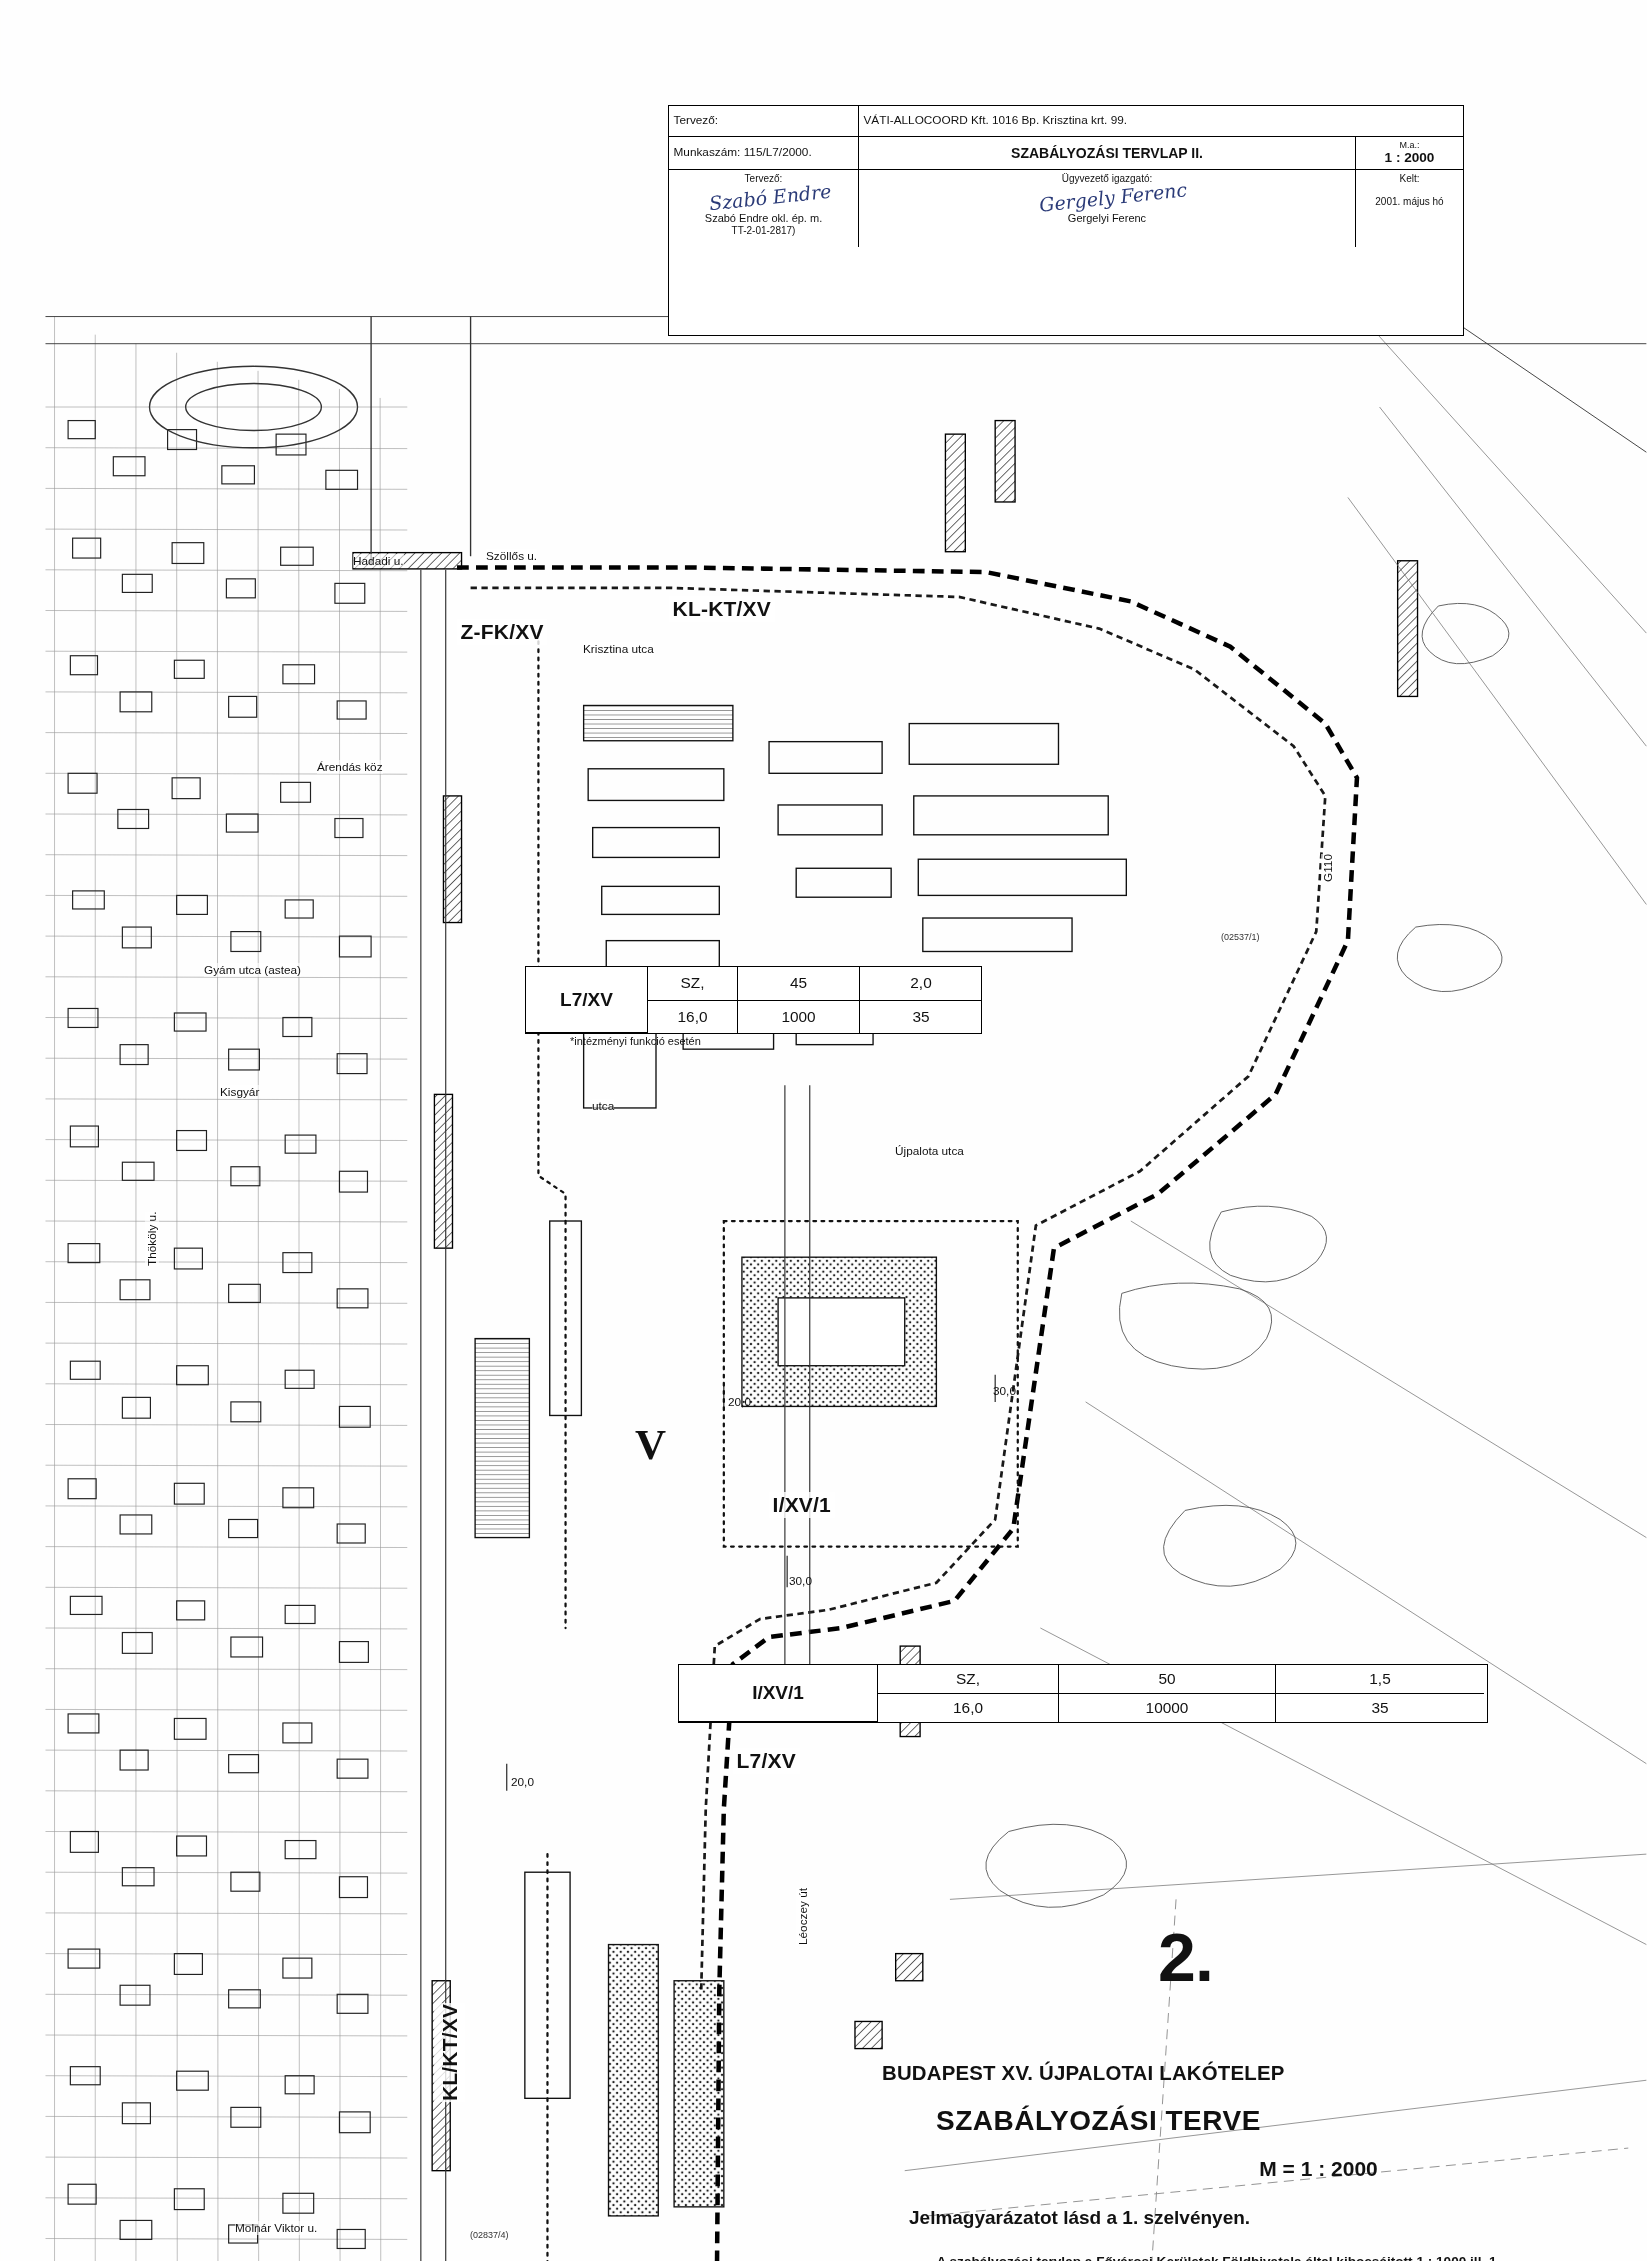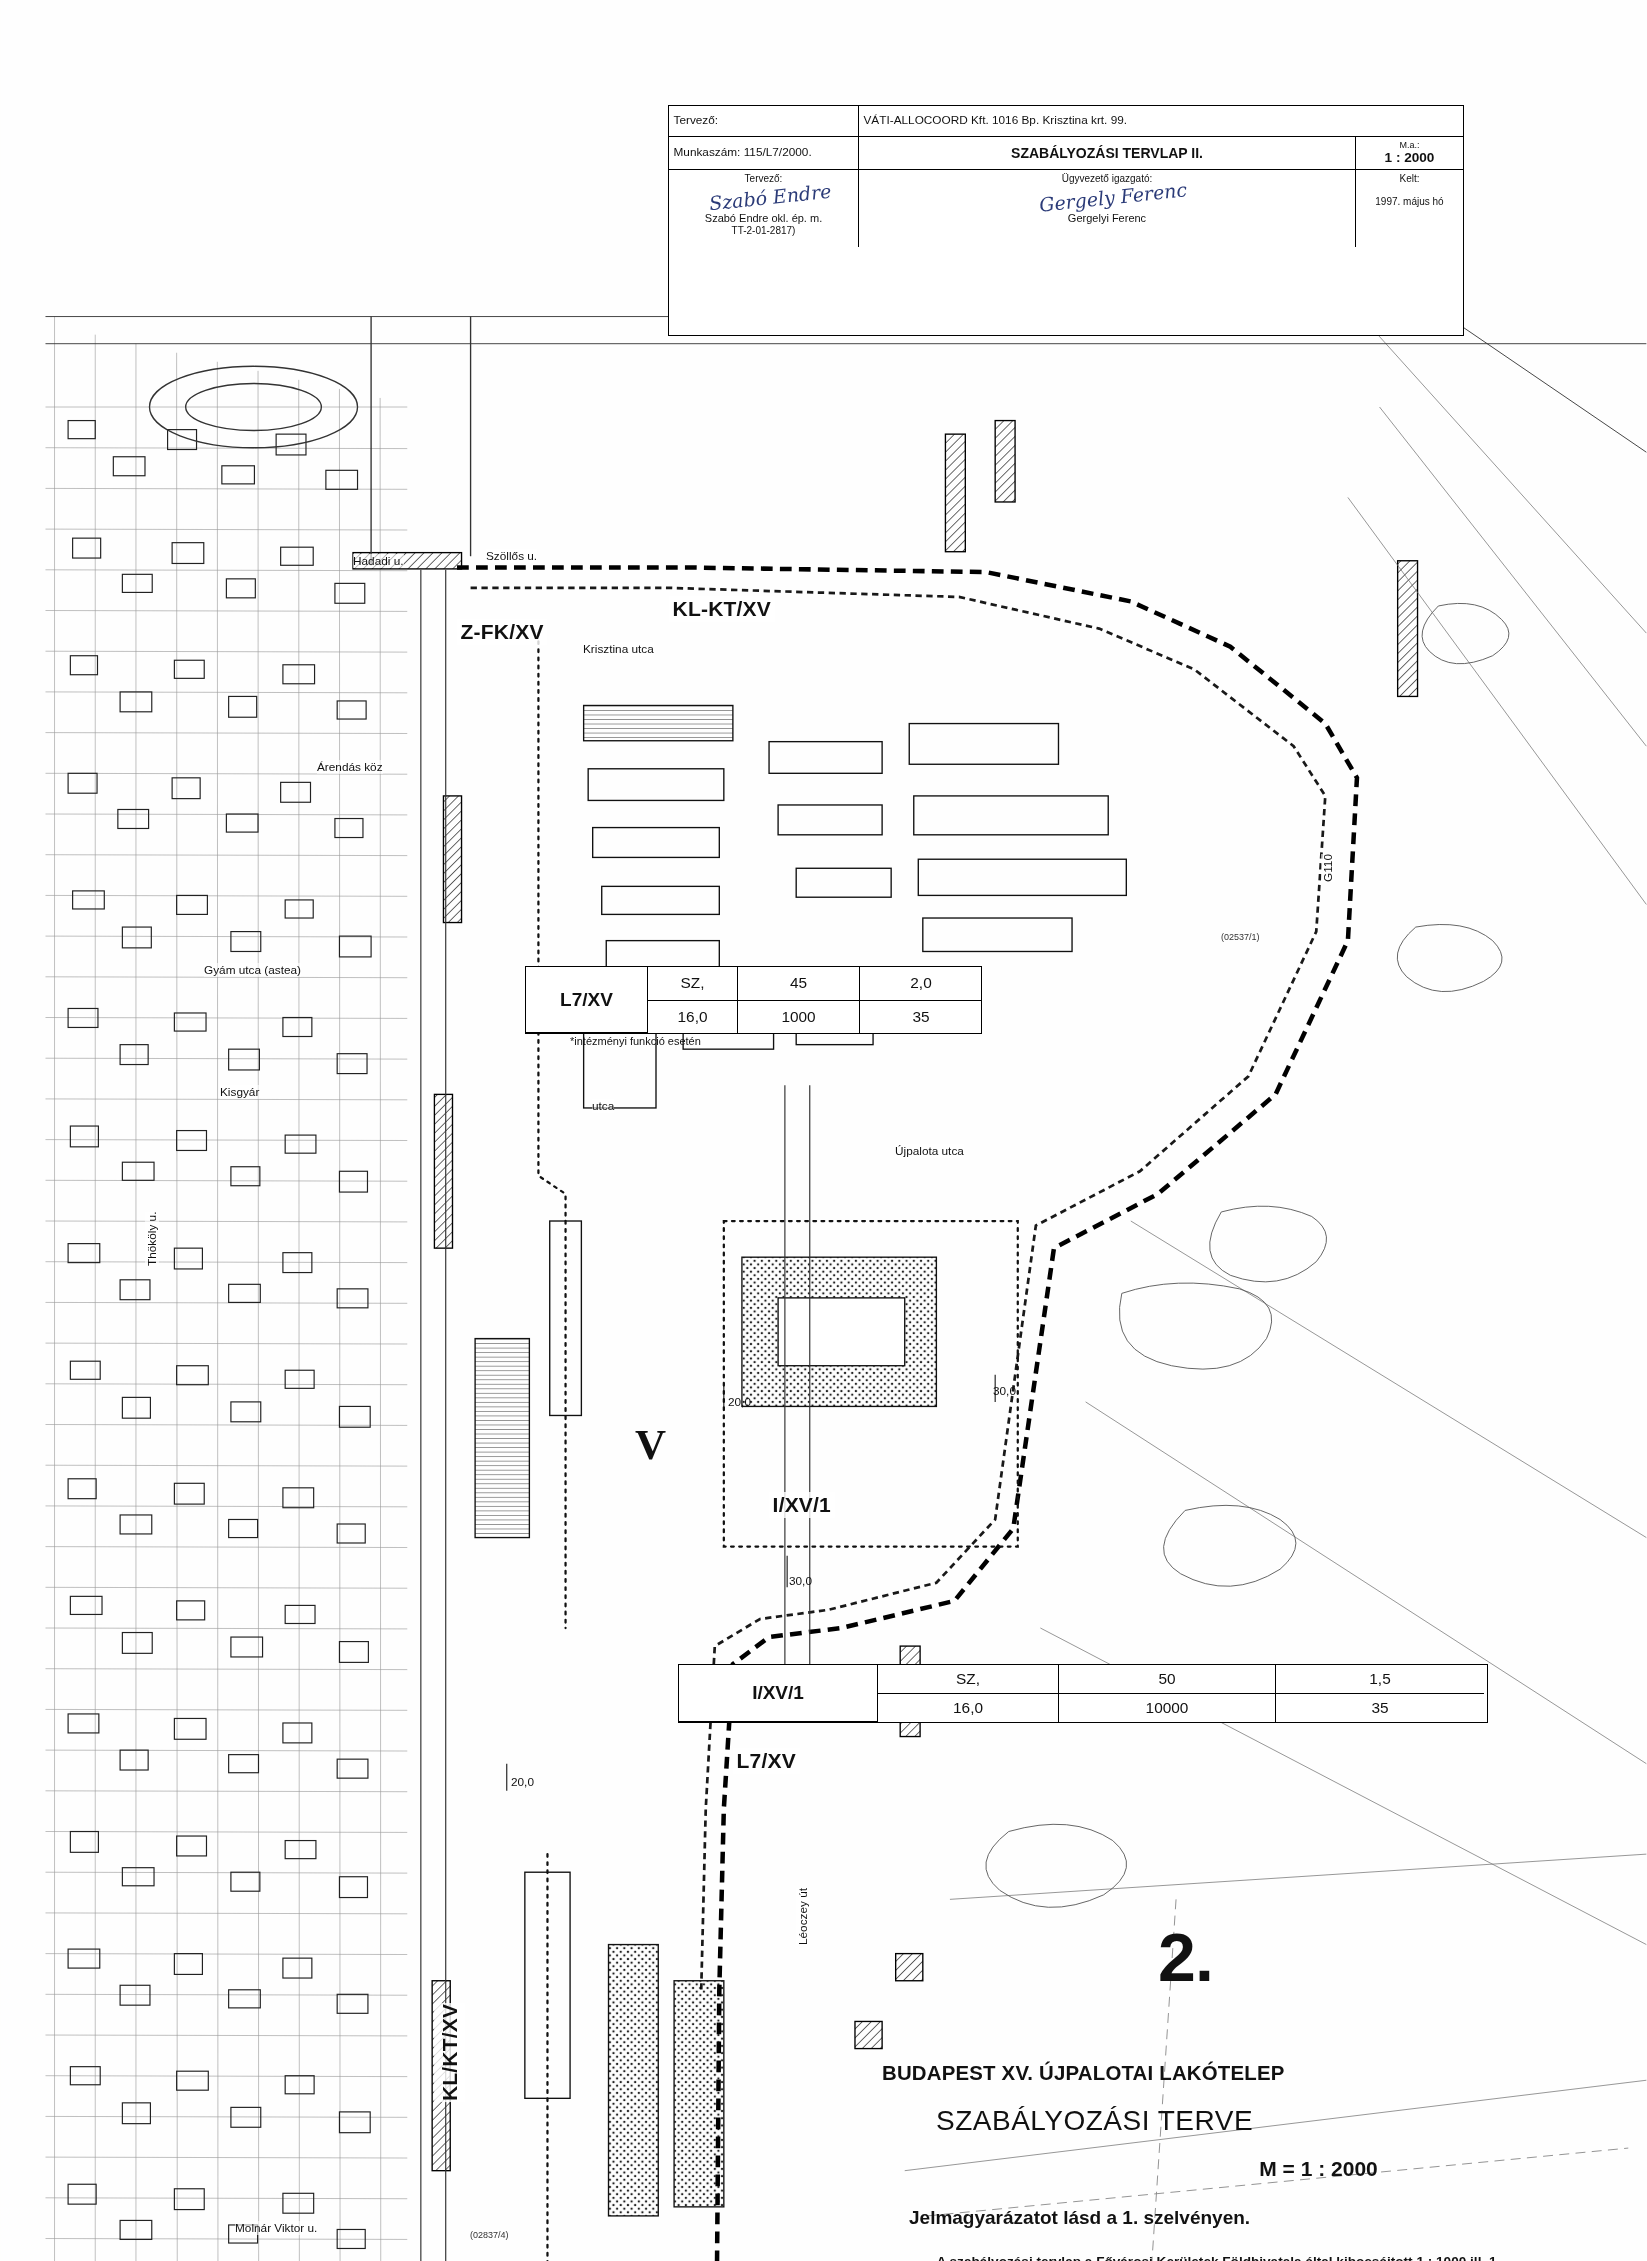--- a/index.html
+++ b/index.html
@@ -152,21 +152,21 @@
     letter-spacing: -0.9px;
   }
   #legend-text { width: 724px; }
   .lt-line1 {
     font-size: 20.4px;
     font-weight: bold;
     letter-spacing: 0.2px;
   }
   .lt-line2 {
     font-size: 28px;
-    font-weight: normal;
+    font-weight: bold;
     letter-spacing: 0.5px;
   }
   .lt-line3 {
     font-size: 21px;
     font-weight: bold;
     text-align: center;
   }
   .lt-line4 {
     font-size: 19px;
     font-weight: bold;
@@ -621,21 +621,21 @@
         <span class="sig-name">Szabó Endre okl. ép. m.</span>
         <span class="sig-sub">TT-2-01-2817)</span>
       </div>
       <div class="cell col-b sig-cell">
         <span class="lbl">Ügyvezető igazgató:</span>
         <span class="sig-script handwriting">Gergely Ferenc</span>
         <span class="sig-name">Gergelyi Ferenc</span>
       </div>
       <div class="cell col-c sig-cell">
         <span class="lbl">Kelt:</span>
-        <span class="sig-sub" style="margin-top:11.8px">1997. május hó</span>
+        <span class="sig-sub" style="margin-top:11.8px">2001. május hó</span>
       </div>
     </div>
   </div>
 
   <div class="abs zone-chip nosel" style="left:457px; top:619px;">Z-FK/XV</div>
 
   <div class="abs zone-chip nosel" style="left:669px; top:596px;">KL-KT/XV</div>
 
   <div class="abs zone-chip nosel" style="left:733px; top:1748px;">L7/XV</div>
 

